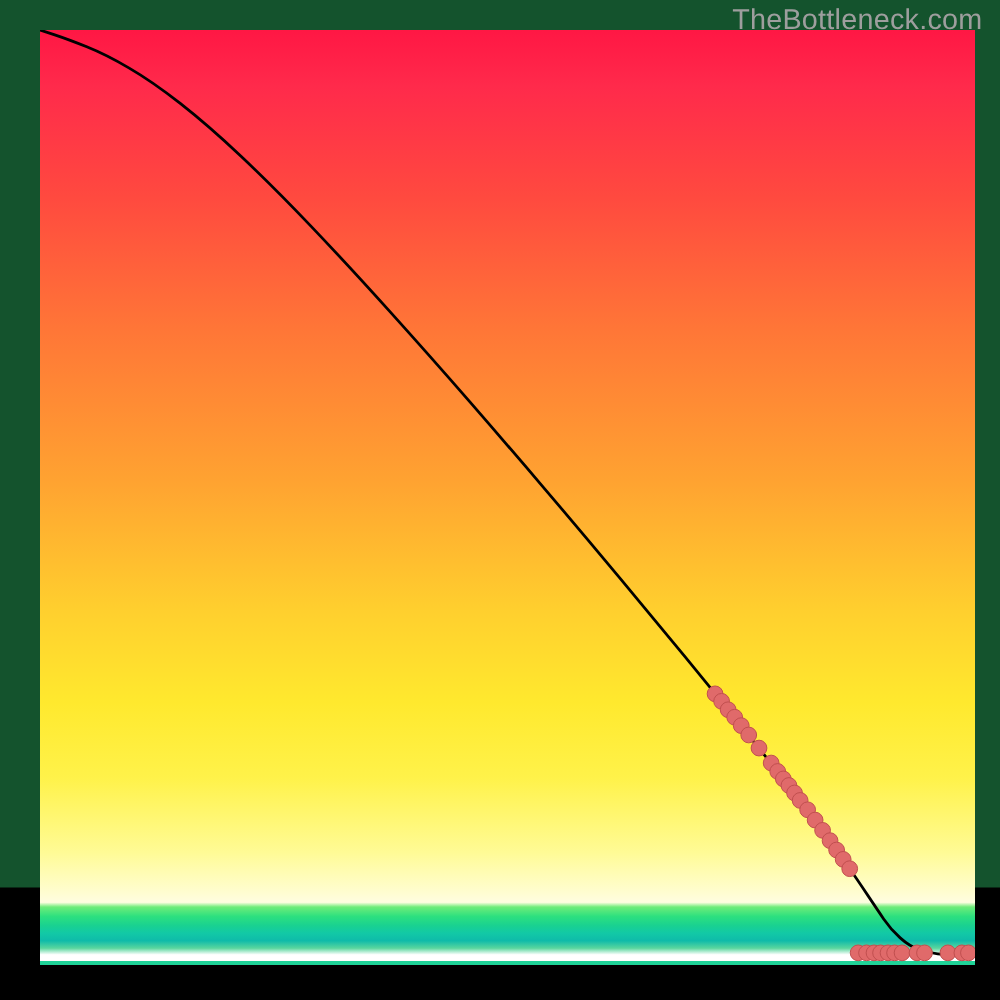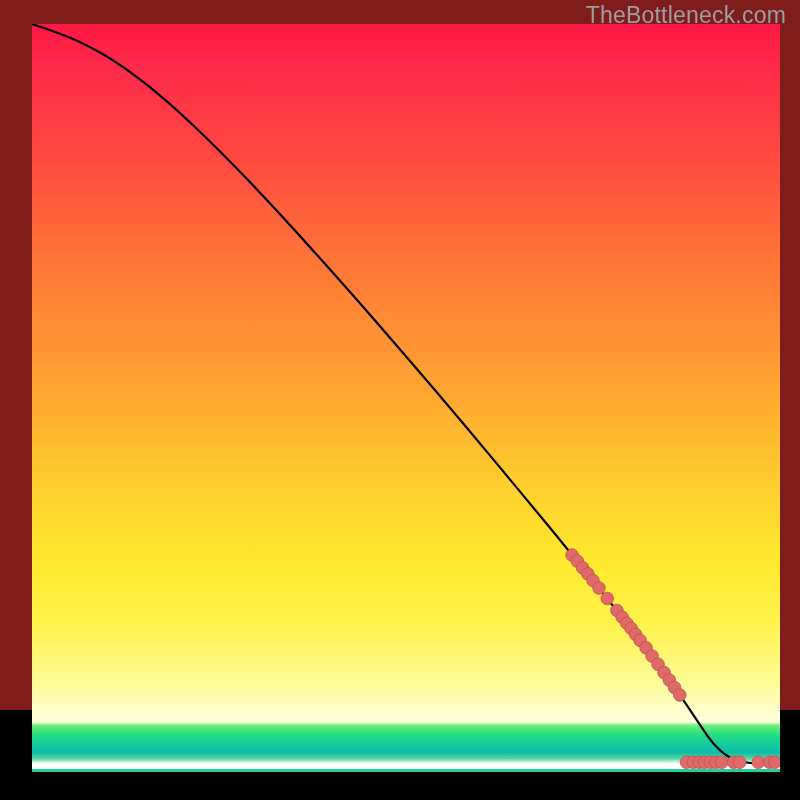--- a/index.html
+++ b/index.html
@@ -8,21 +8,21 @@
     width: 800px;
     height: 800px;
     background: #000;
     overflow: hidden;
     font-family: Arial, Helvetica, sans-serif;
   }
   .stage {
     position: relative;
     width: 800px;
     height: 710px;
-    background: #7f1d1d;
+    background: #14532d;
   }
   
   .plot {
     position: absolute;
     left: 32px;
     top: 24px;
     width: 748px;   
     height: 748px;  
     overflow: hidden;
   }

